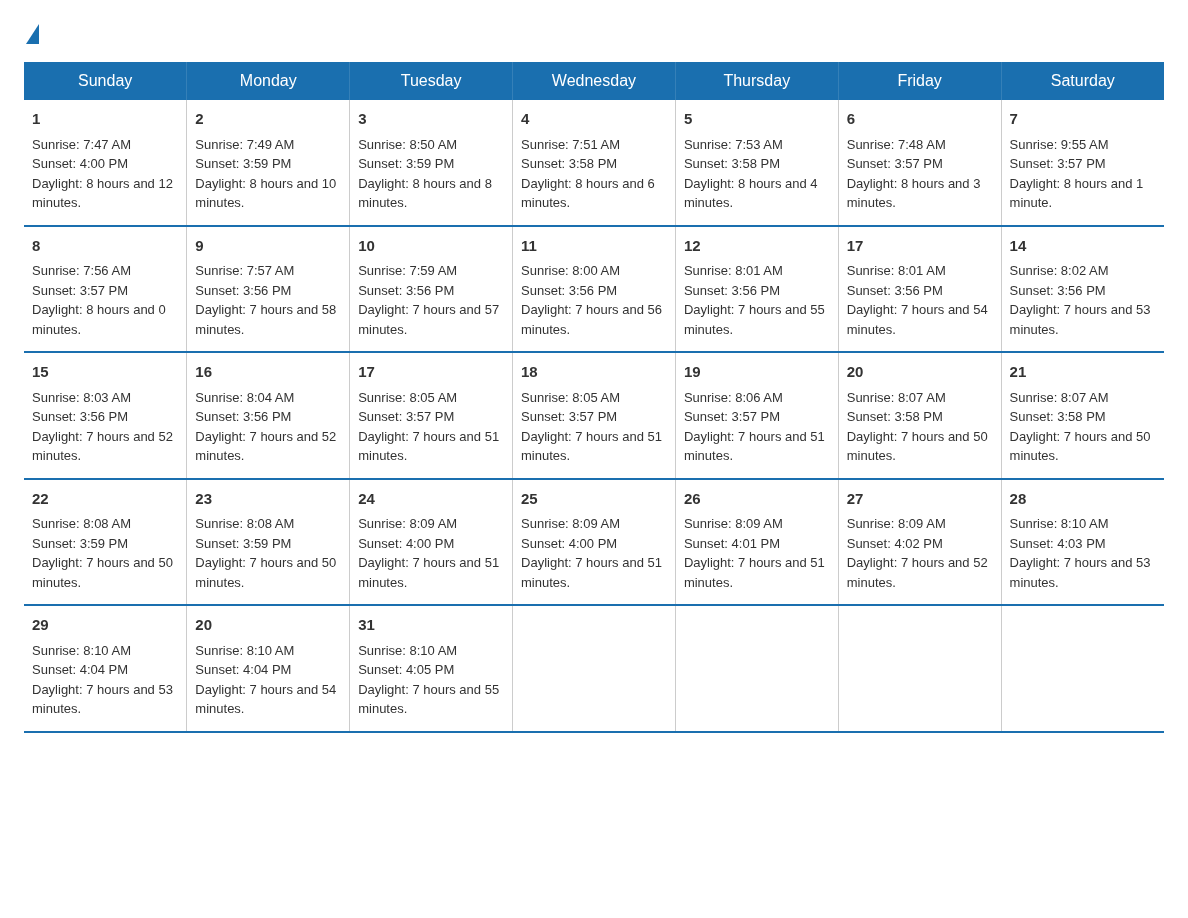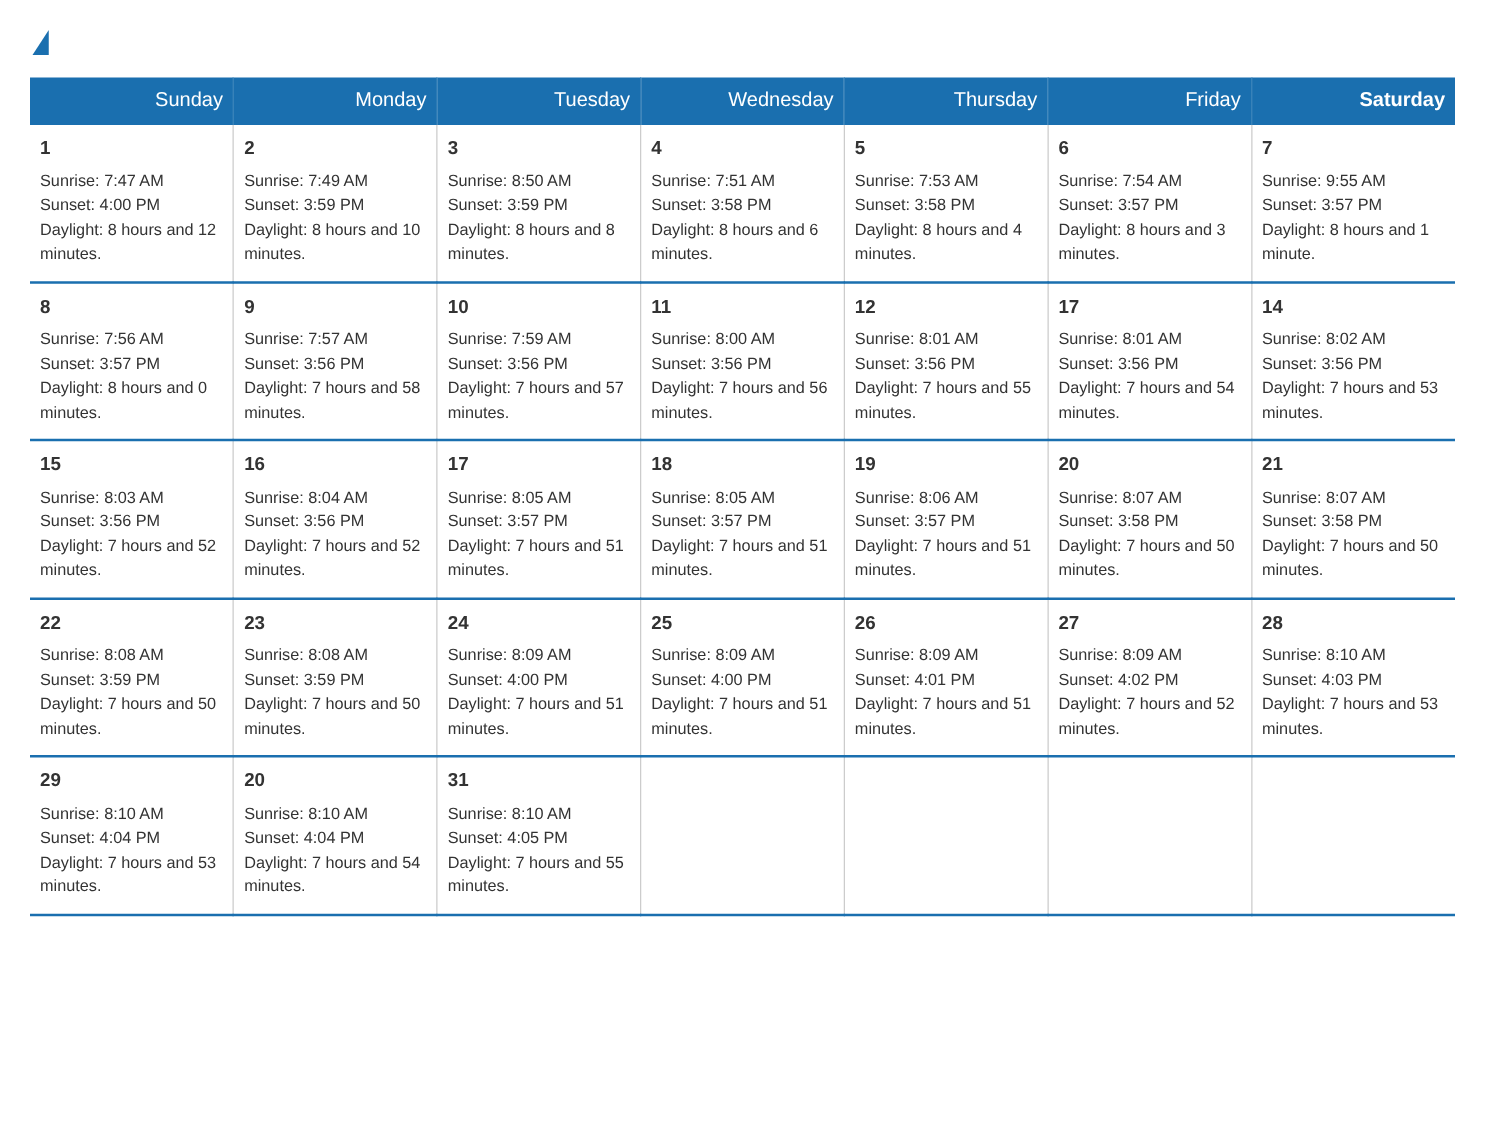--- a/index.html
+++ b/index.html
@@ -47,26 +47,26 @@
     table {
       width: 100%;
       border-collapse: collapse;
     }
     thead tr {
       background-color: #1a6faf;
       color: white;
     }
     thead th {
       padding: 10px 8px;
-      text-align: right;
+      text-align: center;
       font-size: 16px;
       font-weight: normal;
       border-right: 1px solid #3580b8;
     }
-    thead th:last-child { border-right: none; font-weight: bold; }
+    thead th:last-child { border-right: none; }
     tbody tr {
       border-bottom: 2px solid #1a6faf;
     }
     tbody td {
       padding: 8px 8px 12px 8px;
       vertical-align: top;
       font-size: 13px;
       color: #333;
       border-right: 1px solid #ccc;
       width: 14.28%;
@@ -129,21 +129,21 @@
       <th>Saturday</th>
     </tr>
   </thead>
   <tbody id="calendar-body">
   <tr>
         <td><span class="day-num">1</span><span>Sunrise: 7:47 AM</span><br><span>Sunset: 4:00 PM</span><br><span>Daylight: 8 hours and 12 minutes.</span></td>
         <td><span class="day-num">2</span><span>Sunrise: 7:49 AM</span><br><span>Sunset: 3:59 PM</span><br><span>Daylight: 8 hours and 10 minutes.</span></td>
         <td><span class="day-num">3</span><span>Sunrise: 8:50 AM</span><br><span>Sunset: 3:59 PM</span><br><span>Daylight: 8 hours and 8 minutes.</span></td>
         <td><span class="day-num">4</span><span>Sunrise: 7:51 AM</span><br><span>Sunset: 3:58 PM</span><br><span>Daylight: 8 hours and 6 minutes.</span></td>
         <td><span class="day-num">5</span><span>Sunrise: 7:53 AM</span><br><span>Sunset: 3:58 PM</span><br><span>Daylight: 8 hours and 4 minutes.</span></td>
-        <td><span class="day-num">6</span><span>Sunrise: 7:54 AM</span><br><span>Sunset: 3:57 PM</span><br><span>Daylight: 8 hours and 3 minutes.</span></td>
+        <td><span class="day-num">6</span><span>Sunrise: 7:48 AM</span><br><span>Sunset: 3:57 PM</span><br><span>Daylight: 8 hours and 3 minutes.</span></td>
         <td><span class="day-num">7</span><span>Sunrise: 9:55 AM</span><br><span>Sunset: 3:57 PM</span><br><span>Daylight: 8 hours and 1 minute.</span></td>
       </tr>
       <tr>
         <td><span class="day-num">8</span><span>Sunrise: 7:56 AM</span><br><span>Sunset: 3:57 PM</span><br><span>Daylight: 8 hours and 0 minutes.</span></td>
         <td><span class="day-num">9</span><span>Sunrise: 7:57 AM</span><br><span>Sunset: 3:56 PM</span><br><span>Daylight: 7 hours and 58 minutes.</span></td>
         <td><span class="day-num">10</span><span>Sunrise: 7:59 AM</span><br><span>Sunset: 3:56 PM</span><br><span>Daylight: 7 hours and 57 minutes.</span></td>
         <td><span class="day-num">11</span><span>Sunrise: 8:00 AM</span><br><span>Sunset: 3:56 PM</span><br><span>Daylight: 7 hours and 56 minutes.</span></td>
         <td><span class="day-num">12</span><span>Sunrise: 8:01 AM</span><br><span>Sunset: 3:56 PM</span><br><span>Daylight: 7 hours and 55 minutes.</span></td>
         <td><span class="day-num">17</span><span>Sunrise: 8:01 AM</span><br><span>Sunset: 3:56 PM</span><br><span>Daylight: 7 hours and 54 minutes.</span></td>
         <td><span class="day-num">14</span><span>Sunrise: 8:02 AM</span><br><span>Sunset: 3:56 PM</span><br><span>Daylight: 7 hours and 53 minutes.</span></td>

